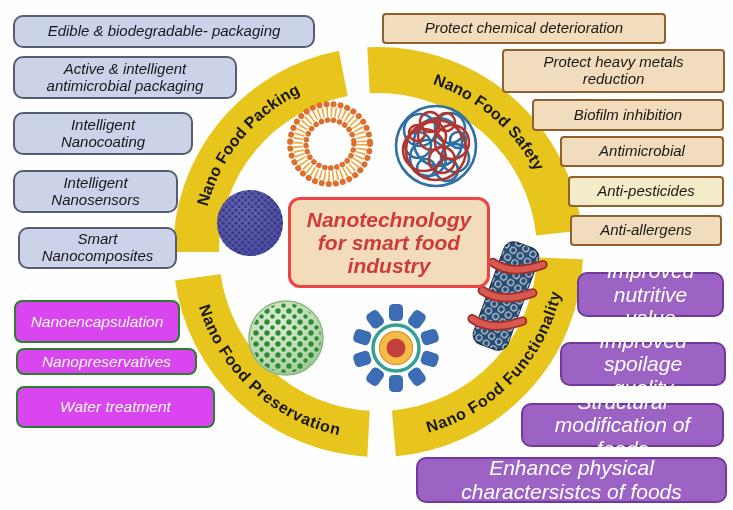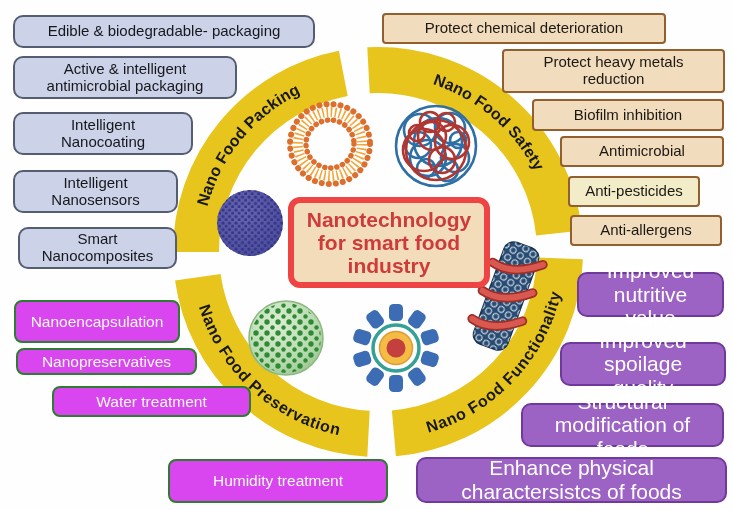--- a/index.html
+++ b/index.html
@@ -3,30 +3,30 @@
 <meta charset="utf-8">
 <style>
   html,body{margin:0;padding:0;background:#fff;}
   #stage{
     position:relative;width:733px;height:510px;background:#fefefe;overflow:hidden;
     font-family:"Liberation Sans","DejaVu Sans",sans-serif;
   }
   #ring-svg{position:absolute;left:0;top:0;z-index:1;}
   .box{
     position:absolute;z-index:2;display:flex;align-items:center;justify-content:center;
-    text-align:center;box-sizing:border-box;line-height:1.12;padding:8px 8px;
+    text-align:center;box-sizing:border-box;line-height:1.12;padding:8px 8px;font-style:italic;
   }
   .box span{display:inline-block;}
   .lav{background:#ccd3e8;border:2px solid #555d73;border-radius:10px;color:#16181d;font-size:15px;}
   .tan{background:#f1dcbe;border:2px solid #92602e;border-radius:4px;color:#1c1812;font-size:15px;}
   .tan-light{background:#f2ecc8;}
   .grn{background:#d946ef;border:2px solid #2d7c31;border-radius:8px;color:#f4faf2;font-size:15.5px;}
   .pur{background:#9c62c4;border:2px solid #6f3a9b;border-radius:10px;color:#ffffff;font-size:21px;}
   .center-box{
-    background:#f2dcba;border:6px solid #ef4444;border-radius:12px;
+    background:#f2dcba;border:3px solid #ef4444;border-radius:12px;
     color:#ce3b3b;font-size:21px;font-weight:bold;line-height:1.1;
   }
   .arc-label{font-size:16px;font-weight:bold;fill:#181818;letter-spacing:.4px;}
 </style>
 </head>
 <body>
 
 <div id="stage">
 
   <svg id="ring-svg" width="733" height="510" viewBox="0 0 733 510">
@@ -181,38 +181,35 @@
     </div>
   <div class="box tan" style="left:502px;top:49px;width:223px;height:44px;">
       <span style="max-width:160px;">Protect heavy metals reduction</span>
     </div>
   <div class="box tan" style="left:532px;top:99px;width:192px;height:32px;">
       <span>Biofilm inhibition</span>
     </div>
   <div class="box tan" style="left:560px;top:136px;width:164px;height:31px;">
       <span>Antimicrobial</span>
     </div>
-  <div class="box tan tan-light" style="left:568px;top:176px;width:132px;height:31px;">
+  <div class="box tan tan-light" style="left:568px;top:176px;width:156px;height:31px;">
       <span>Anti-pesticides</span>
     </div>
   <div class="box tan" style="left:570px;top:215px;width:152px;height:31px;">
       <span>Anti-allergens</span>
     </div>
 
   <div class="box grn" style="left:14px;top:300px;width:166px;height:43px;">
       <span>Nanoencapsulation</span>
     </div>
   <div class="box grn" style="left:16px;top:348px;width:181px;height:27px;">
       <span>Nanopreservatives</span>
     </div>
-  <div class="box grn" style="left:16px;top:386px;width:199px;height:31px;margin-left:36px;">
+  <div class="box grn" style="left:16px;top:386px;width:199px;height:42px;">
       <span>Water treatment</span>
-    </div>
-  <div class="box grn" style="left:168px;top:459px;width:220px;height:44px;">
-      <span>Humidity treatment</span>
     </div>
 
   <div class="box pur" style="left:577px;top:272px;width:147px;height:45px;">
       <span style="max-width:112px;">Improved nutritive value</span>
     </div>
   <div class="box pur" style="left:560px;top:342px;width:166px;height:44px;">
       <span style="max-width:136px;">Improved spoilage quality</span>
     </div>
   <div class="box pur" style="left:521px;top:403px;width:203px;height:44px;">
       <span style="max-width:168px;">Structural modification of foods</span>

